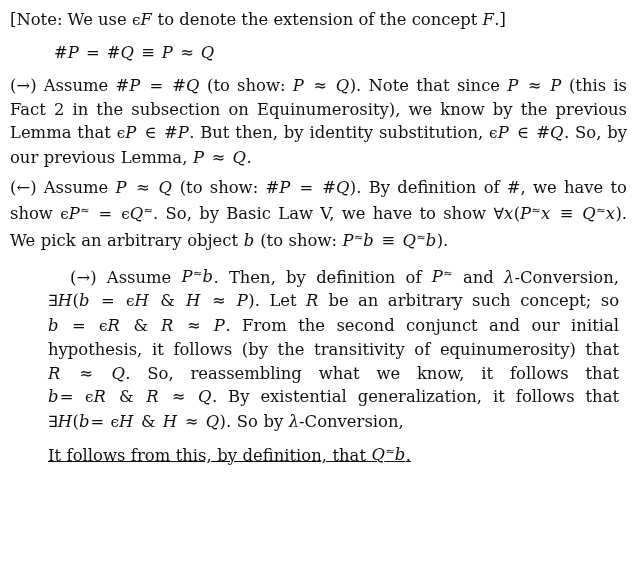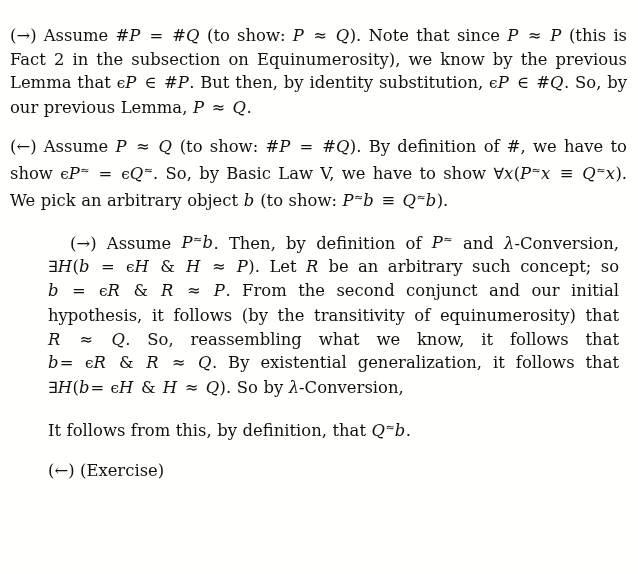--- a/index.html
+++ b/index.html
@@ -29,21 +29,20 @@
     font-size: 16.4px;
     line-height: 23.6px;
     text-align: justify;
     text-justify: inter-word;
     margin: 0 0 6px 0;
     hyphens: none;
     word-spacing: 0.02em;
   }
   .para.last-line-natural {
     text-align-last: left;
-    margin-top: 16px;
   }
 
   
   .line {
     font-size: 16.4px;
     line-height: 23.6px;
     margin: 0 0 6px 0;
     text-align: left;
     white-space: nowrap;
   }
@@ -62,20 +61,21 @@
   .nested {
     margin: 10px 0 0 0;
     padding-left: 38px;
     padding-right: 8px;
   }
   .nested .para {
     text-indent: 22px;
   }
   .nested .para.noindent {
     text-indent: 0;
+    text-decoration: underline;
   }
   .nested .display {
     text-indent: 0;
   }
 
   
   .mi {
     font-style: italic;
     font-family: "DejaVu Serif", "Liberation Serif", serif;
     padding-right: 0.5px;
@@ -110,30 +110,33 @@
     font-family: "DejaVu Sans", sans-serif;
     font-size: 0.94em;
   }
   .nb { white-space: nowrap; }
 </style>
 </head>
 <body style="color: rgb(17, 17, 17);">
 
 <div id="page" style="background: rgb(255, 255, 254);">
 
+  <div class="line">[Note: We use <span class="eps">ϵ</span><span class="mi">F</span> to denote the extension of the concept <span class="mi">F</span>.]</div>
 
 
+  <div class="display eq1">
+    <span class="nb"><span class="mn">#</span><span class="mi">P</span> <span class="mo">=</span> <span class="mn">#</span><span class="mi">Q</span> <span class="mo">≡</span> <span class="mi">P</span> <span class="mo">≈</span> <span class="mi">Q</span></span>
+  </div>
 
   <p class="para last-line-natural"><span class="arrowtag">(→)</span> Assume <span class="nb"><span class="mn">#</span><span class="mi">P</span> <span class="mo">=</span> <span class="mn">#</span><span class="mi">Q</span></span> (to show: <span class="nb"><span class="mi">P</span> <span class="mo">≈</span> <span class="mi">Q</span></span>). Note that since <span class="nb"><span class="mi">P</span> <span class="mo">≈</span> <span class="mi">P</span></span> (this is Fact 2 in the subsection on Equinumerosity), we know by the previous Lemma that <span class="nb"><span class="eps">ϵ</span><span class="mi">P</span> <span class="mo">∈</span> <span class="mn">#</span><span class="mi">P</span></span>. But then, by identity substitution, <span class="nb"><span class="eps">ϵ</span><span class="mi">P</span> <span class="mo">∈</span> <span class="mn">#</span><span class="mi">Q</span></span>. So, by our previous Lemma, <span class="nb"><span class="mi">P</span> <span class="mo">≈</span> <span class="mi">Q</span></span>.</p>
 
   <p class="para last-line-natural"><span class="arrowtag">(←)</span> Assume <span class="nb"><span class="mi">P</span> <span class="mo">≈</span> <span class="mi">Q</span></span> (to show: <span class="nb"><span class="mn">#</span><span class="mi">P</span> <span class="mo">=</span> <span class="mn">#</span><span class="mi">Q</span></span>). By definition of <span class="mn">#</span>, we have to show <span class="nb"><span class="eps">ϵ</span><span class="mi">P</span><span class="sup">≈</span> <span class="mo">=</span> <span class="eps">ϵ</span><span class="mi">Q</span><span class="sup">≈</span></span>. So, by Basic Law V, we have to show <span class="nb"><span class="quant">∀</span><span class="mi">x</span>(<span class="mi">P</span><span class="sup">≈</span><span class="mi">x</span> <span class="mo">≡</span> <span class="mi">Q</span><span class="sup">≈</span><span class="mi">x</span>)</span>. We pick an arbitrary object <span class="mi">b</span> (to show: <span class="nb"><span class="mi">P</span><span class="sup">≈</span><span class="mi">b</span> <span class="mo">≡</span> <span class="mi">Q</span><span class="sup">≈</span><span class="mi">b</span></span>).</p>
 
   <div class="nested">
 
     <p class="para last-line-natural"><span class="arrowtag">(→)</span> Assume <span class="nb"><span class="mi">P</span><span class="sup">≈</span><span class="mi">b</span></span>. Then, by definition of <span class="nb"><span class="mi">P</span><span class="sup">≈</span></span> and <span class="lam">λ</span>-Conversion, <span class="nb"><span class="quant">∃</span><span class="mi">H</span>(<span class="mi">b</span> <span class="mo">=</span></span> <span class="nb"><span class="eps">ϵ</span><span class="mi">H</span> <span class="mo">&amp;</span> <span class="mi">H</span> <span class="mo">≈</span> <span class="mi">P</span>)</span>. Let <span class="mi">R</span> be an arbitrary such concept; so <span class="nb"><span class="mi">b</span> <span class="mo">=</span> <span class="eps">ϵ</span><span class="mi">R</span> <span class="mo">&amp;</span> <span class="mi">R</span> <span class="mo">≈</span></span> <span class="mi">P</span>. From the second conjunct and our initial hypothesis, it follows (by the transitivity of equinumerosity) that <span class="nb"><span class="mi">R</span> <span class="mo">≈</span> <span class="mi">Q</span></span>. So, reassembling what we know, it follows that <span class="nb"><span class="mi">b</span><span class="mo tight">=</span> <span class="eps">ϵ</span><span class="mi">R</span> <span class="mo">&amp;</span> <span class="mi">R</span> <span class="mo">≈</span> <span class="mi">Q</span></span>. By existential generalization, it follows that <span class="nb"><span class="quant">∃</span><span class="mi">H</span>(<span class="mi">b</span><span class="mo tight">=</span> <span class="eps">ϵ</span><span class="mi">H</span> <span class="mo">&amp;</span> <span class="mi">H</span> <span class="mo">≈</span> <span class="mi">Q</span>)</span>. So by <span class="lam">λ</span>-Conversion,</p>
 
 
     <p class="para noindent last-line-natural" style="margin-bottom:10px;">It follows from this, by definition, that <span class="nb"><span class="mi">Q</span><span class="sup">≈</span><span class="mi">b</span></span>.</p>
 
-    <p class="para noindent last-line-natural"><span class="arrowtag">(←)</span> (Exercise)</p>
 
   </div>
 </div>
 
 </body></html>

